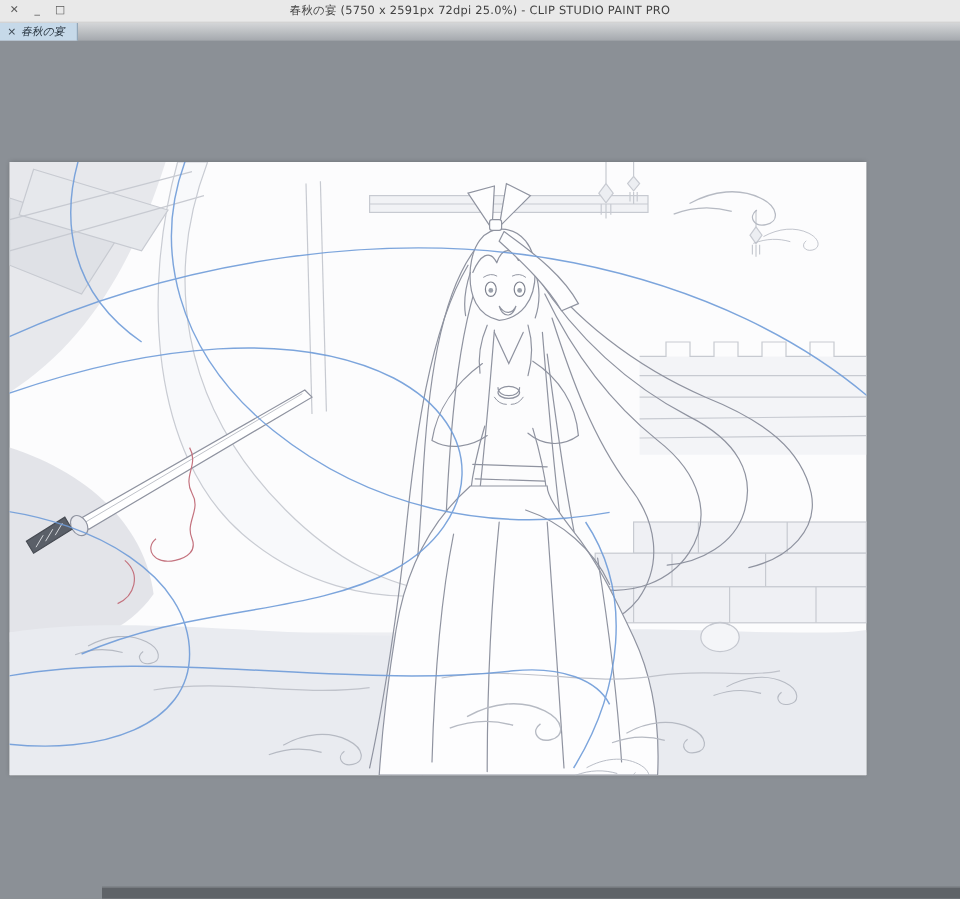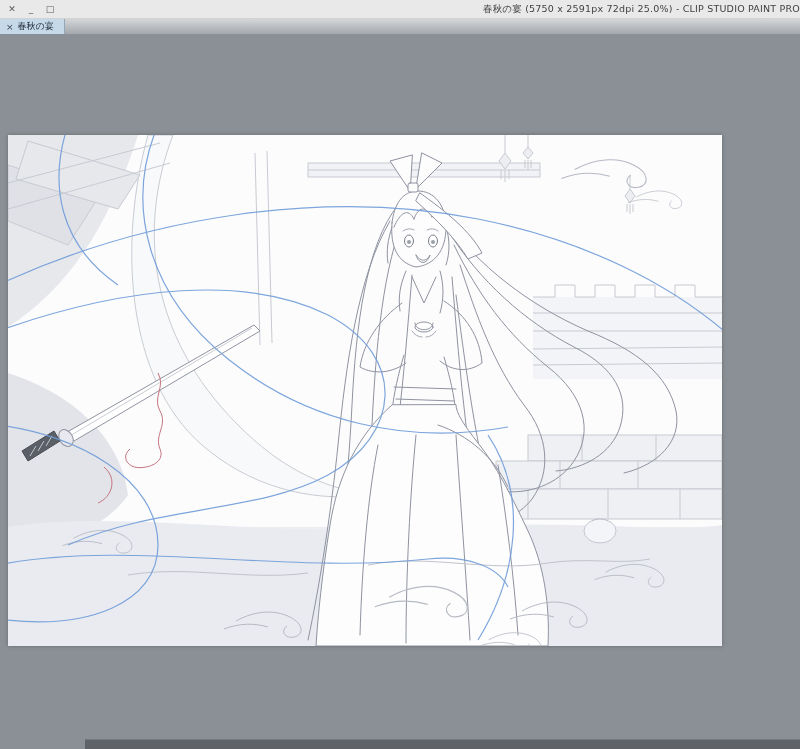--- a/index.html
+++ b/index.html
@@ -5,28 +5,28 @@
   * { margin:0; padding:0; box-sizing:border-box; }
   html,body { width:800px; height:749px; overflow:hidden;
     font-family:"DejaVu Sans","Liberation Sans",sans-serif; background:#8b9096; }
 
   
   .titlebar { height:19px; background:#e9e9e9; border-bottom:1px solid #d2d2d2;
     display:flex; align-items:center; position:relative; }
   .win-controls { position:absolute; left:7px; top:0; height:100%;
     display:flex; align-items:center; gap:9px; }
   .win-btn { font-size:9px; line-height:1; color:#5a5a5a; width:10px; text-align:center; cursor:default; }
-  .title-text { width:100%; text-align:right; font-size:9.5px; color:#424242; letter-spacing:.2px; }
+  .title-text { width:100%; text-align:center; font-size:9.5px; color:#424242; letter-spacing:.2px; }
 
   
   .tabbar { height:15px; background:linear-gradient(#d4d6d8,#a4a8ad); display:flex; align-items:stretch; }
   .tab { display:flex; align-items:center; gap:4px; padding:0 10px 0 6px;
     background:#c6d9e9; border-right:1px solid #93a7b8; font-size:9px; color:#25313c; }
   .tab-close { font-size:9px; color:#3c4752; }
-  .tab-label { white-space:nowrap; }
+  .tab-label { white-space:nowrap;font-style:italic; }
 
   
   .workspace { position:relative; height:715px; background:#8b9096; }
   .canvas { position:absolute; left:8px; top:101px; width:714px; height:511px;
     background:#fcfcfd; box-shadow:0 0 4px rgba(0,0,0,.25); }
   .canvas svg { display:block; width:100%; height:100%; }
 
   .bottom-panel-edge { position:absolute; left:85px; right:0; bottom:0; height:10px;
     background:#5f6368; border-top:1px solid #75797e; }
 </style>

